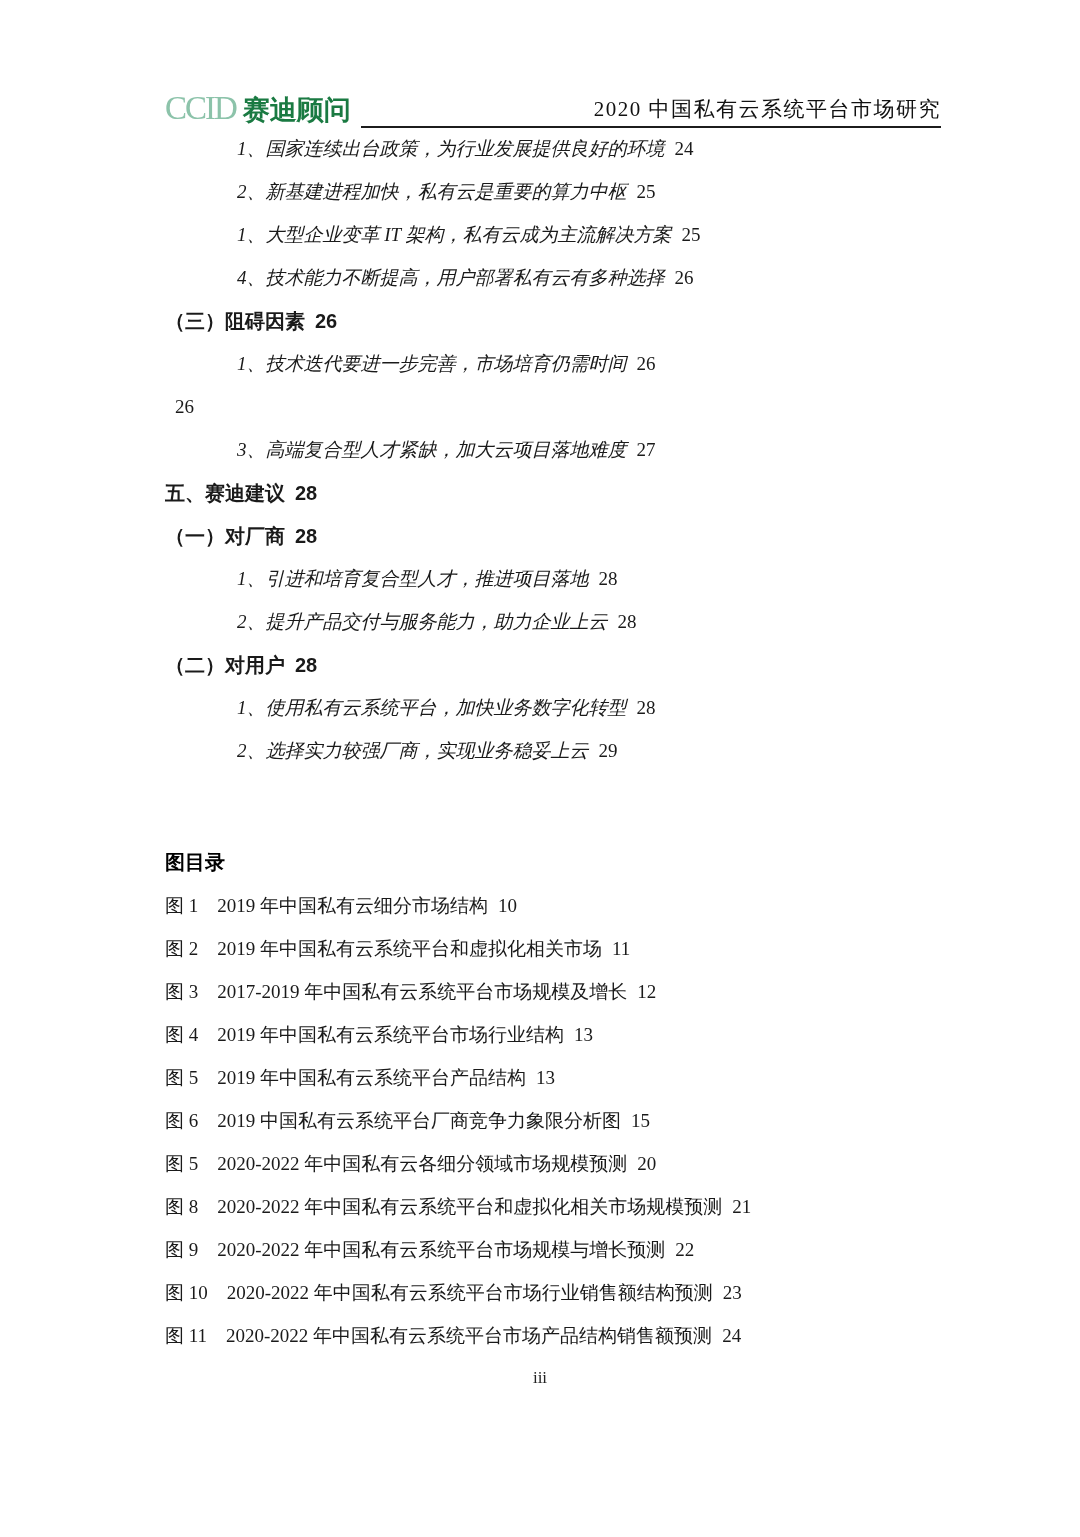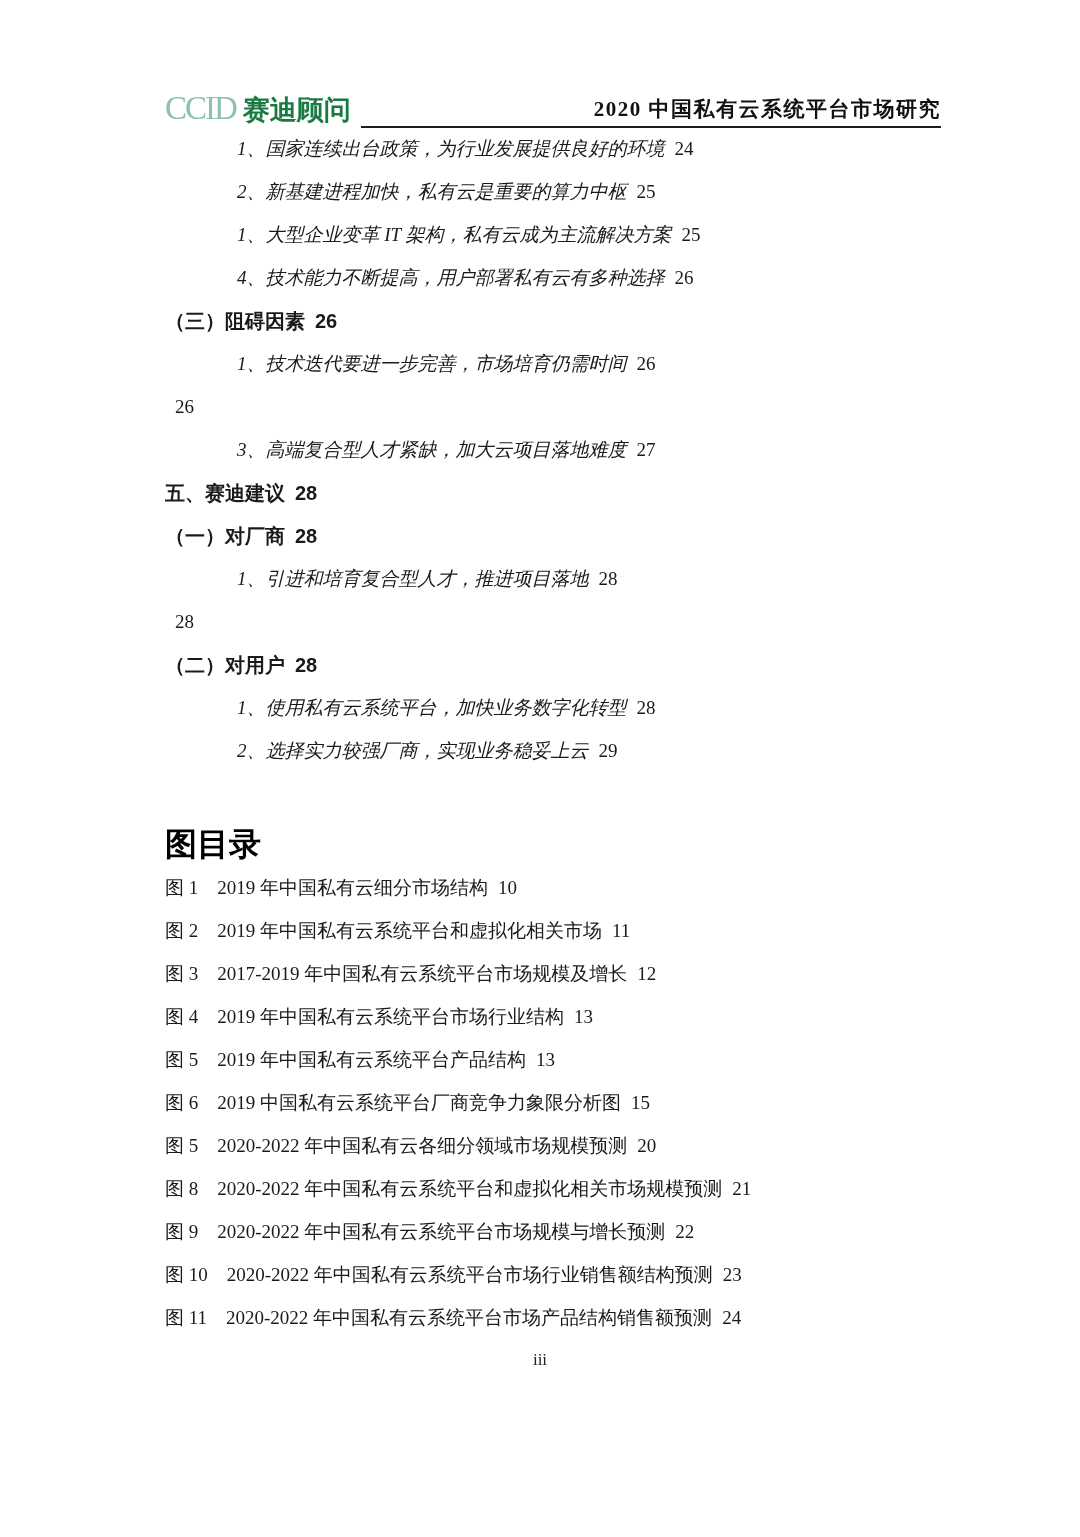--- a/index.html
+++ b/index.html
@@ -34,21 +34,20 @@
   .header-right {
     flex: 1;
     border-bottom: 2px solid #1c1c1c;
     text-align: right;
     padding-bottom: 3px;
   }
   .report-title {
     font-size: 21px;
     letter-spacing: 1.5px;
     color: #111111;
-    font-weight: bold;
   }
 
   
   .toc { margin: 10px 139px 0 165px; }
   .toc-row {
     height: 43px;
     display: flex;
     align-items: baseline;
   }
   .toc-row .label { line-height: 22px; white-space: nowrap; }
@@ -75,23 +74,23 @@
     font-weight: 700;
     font-size: 20px;
   }
   .page-num { white-space: nowrap; }
 
   
   .figures { margin: 0 139px 0 165px; }
   .figures-heading {
     font-family: "Liberation Sans", sans-serif;
     font-weight: 700;
-    font-size: 32px;
+    font-size: 20px;
     color: #000;
-    margin-top: 42px;
+    margin-top: 60px;
     line-height: 38px;
     margin-bottom: 14px;
   }
   .fig-row {
     height: 43px;
     display: flex;
     align-items: baseline;
     font-size: 19px;
   }
   .fig-row .label { line-height: 22px; white-space: nowrap; }
@@ -173,20 +172,21 @@
       <span class="label">（一）对厂商</span>
       <span class="leader coarse"></span>
       <span class="page page-num">28</span>
     </div>
     <div class="toc-row sub">
       <span class="label">1、引进和培育复合型人才，推进项目落地</span>
       <span class="leader fine"></span>
       <span class="page page-num">28</span>
     </div>
     <div class="toc-row sub">
+      <span class="label">2、提升产品交付与服务能力，助力企业上云</span>
       <span class="leader fine"></span>
       <span class="page page-num">28</span>
     </div>
     <div class="toc-row section">
       <span class="label">（二）对用户</span>
       <span class="leader coarse"></span>
       <span class="page page-num">28</span>
     </div>
     <div class="toc-row sub">
       <span class="label">1、使用私有云系统平台，加快业务数字化转型</span>

